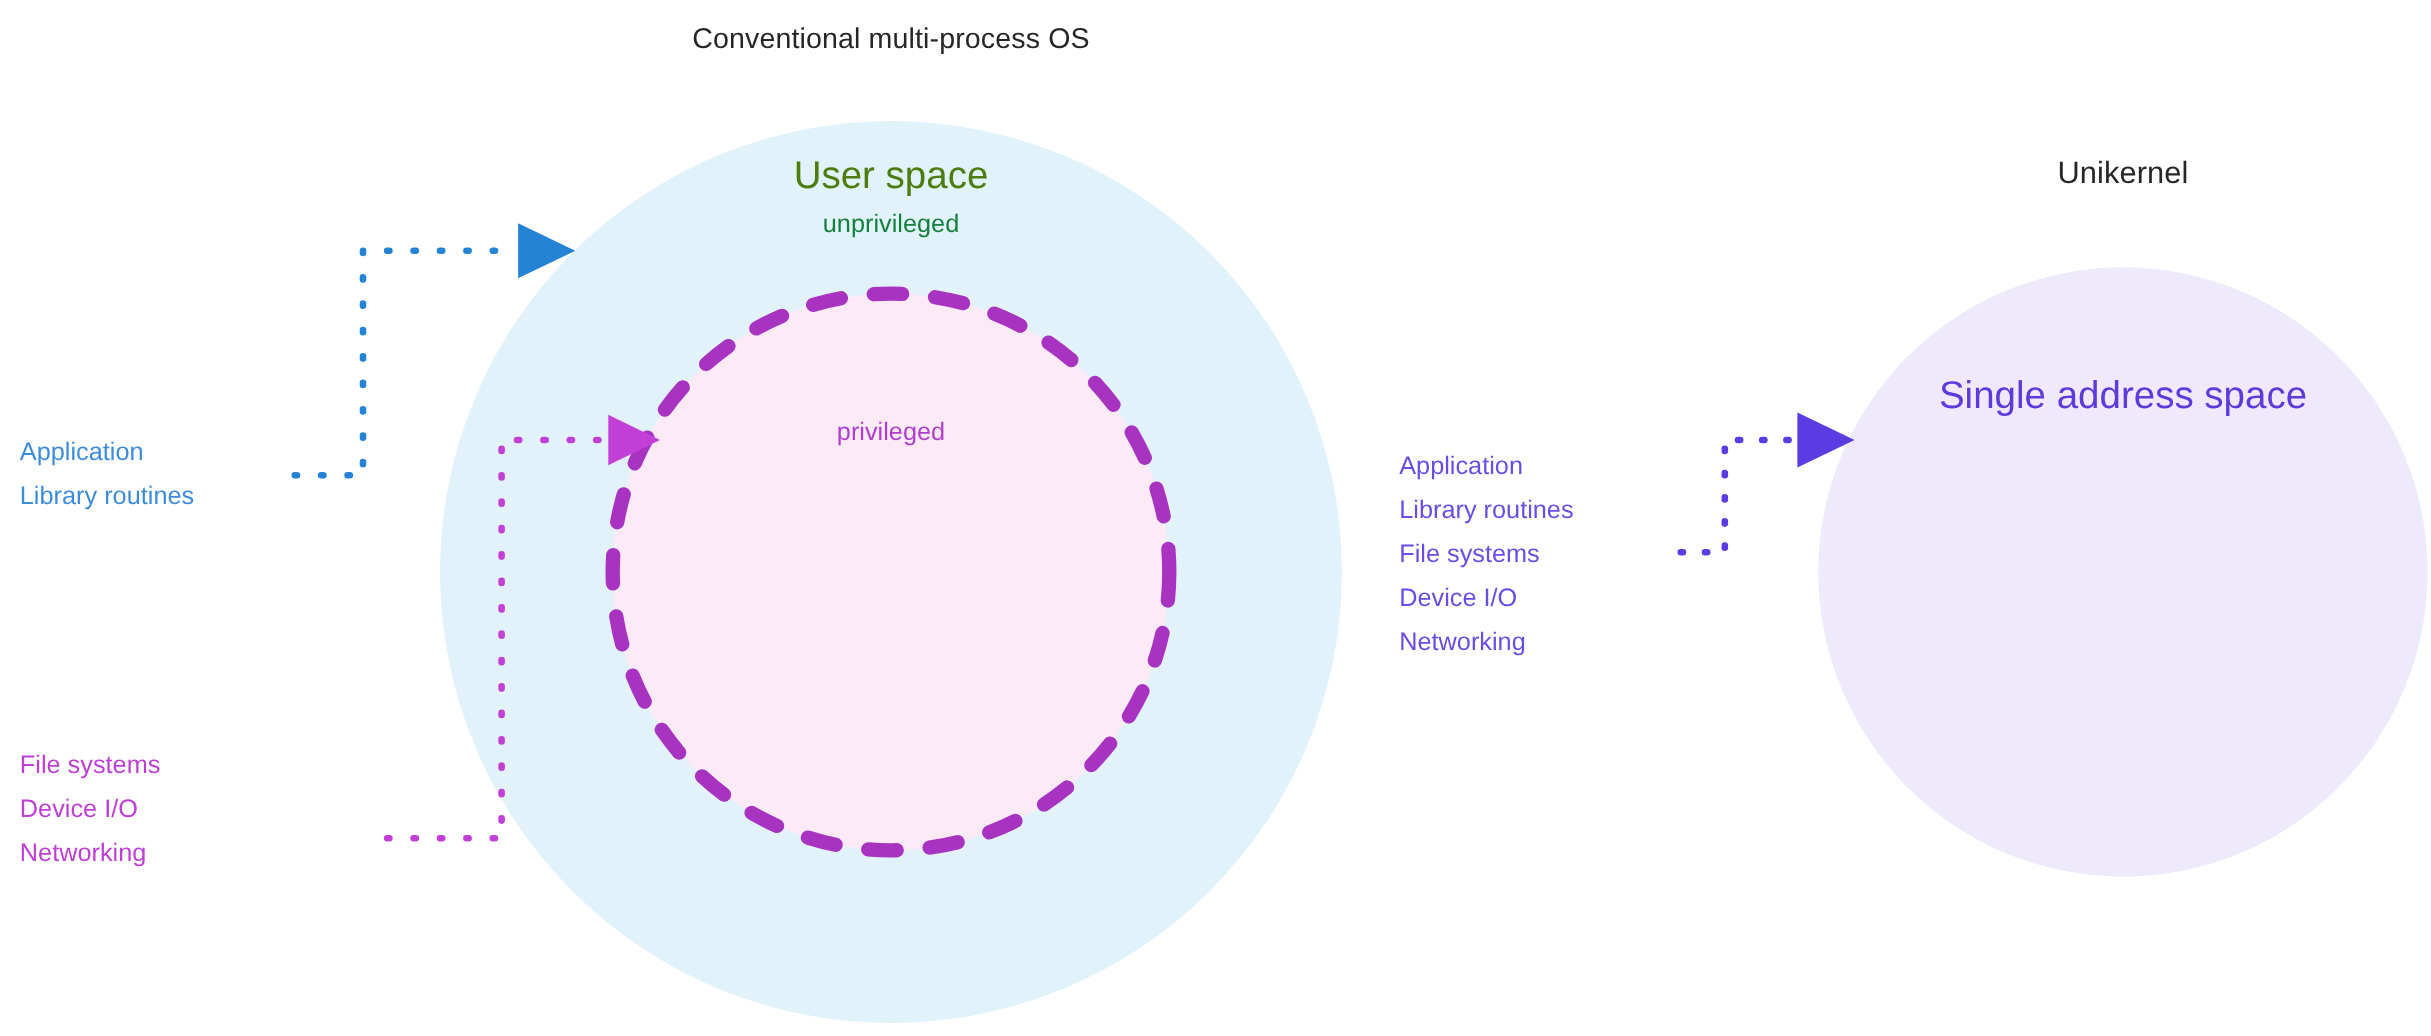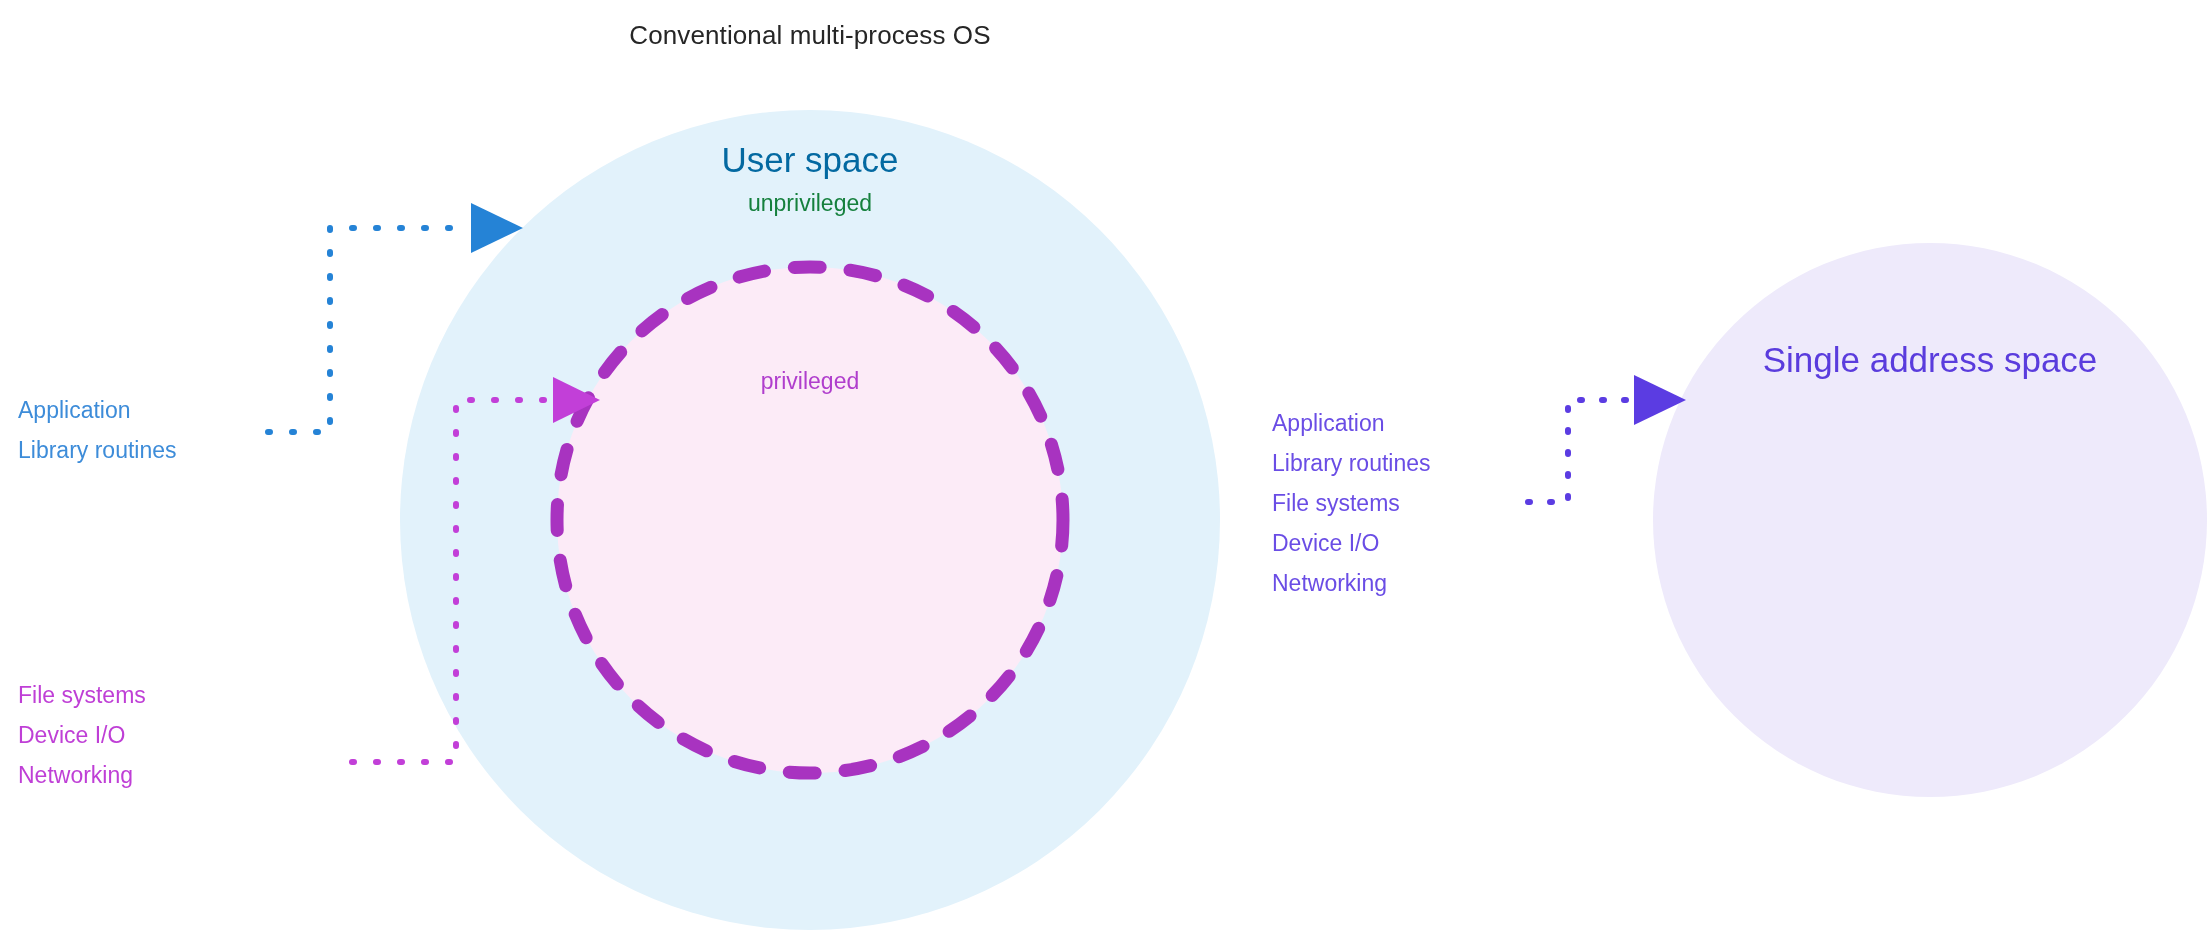--- a/index.html
+++ b/index.html
@@ -47,35 +47,35 @@
   }
 
   
   .circle-title {
     font-weight: 400;
     text-align: center;
   }
   #user-space-title {
     left: 560px; top: 142px; width: 500px;
     font-size: 35px;
-    color: #0369a1;
+    color: #4d7c0f;
   }
   #user-space-sub {
     left: 560px; top: 192px; width: 500px;
     font-size: 23px;
     color: #15803d;
     text-align: center;
   }
   #kernel-space-title {
     left: 560px; top: 333px; width: 500px;
     font-size: 35px;
     color: #8d28a6;
   }
   #kernel-space-sub {
-    left: 560px; top: 370px; width: 500px;
+    left: 560px; top: 381px; width: 500px;
     font-size: 23px;
     color: #b03ecd;
     text-align: center;
   }
   #single-address-title {
     left: 1630px; top: 342px; width: 600px;
     font-size: 35px;
     color: #5a3cdd;
   }
 
@@ -131,20 +131,21 @@
     </g>
 
     <g>
       <path d="M 1528 502 L 1568 502 L 1568 400 L 1630 400" fill="none" stroke="#5b3ce2" stroke-width="6" stroke-linecap="round" stroke-dasharray="2 20"></path>
       <polygon points="1634,375 1686,400 1634,425" fill="#5b3ce2"></polygon>
     </g>
   </svg>
 
   <div class="txt section-title" id="conventional-title">Conventional multi-process OS</div>
 
+  <div class="txt section-title" id="unikernel-title">Unikernel</div>
 
   <div class="txt circle-title" id="user-space-title">User space</div>
   <div class="txt" id="user-space-sub">unprivileged</div>
 
   <div class="txt" id="kernel-space-sub">privileged</div>
 
   <div class="txt circle-title" id="single-address-title">Single address space</div>
 
   <div class="label-stack" id="app-lib-list">
     <span class="item">Application</span>

